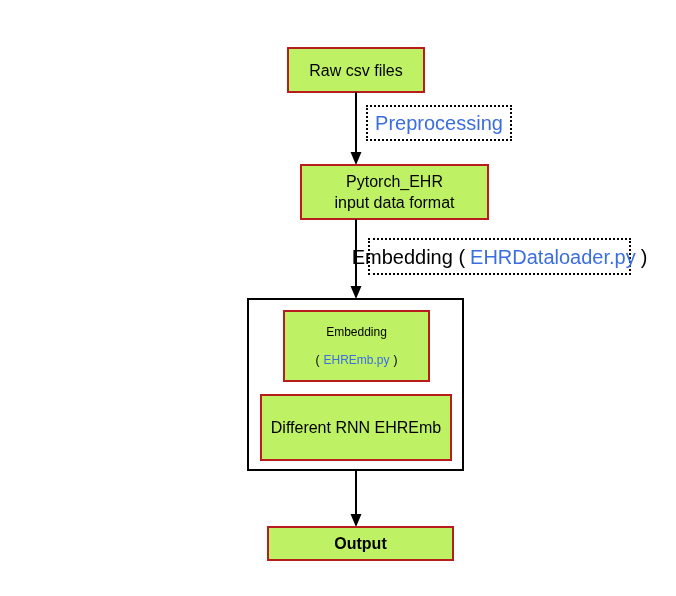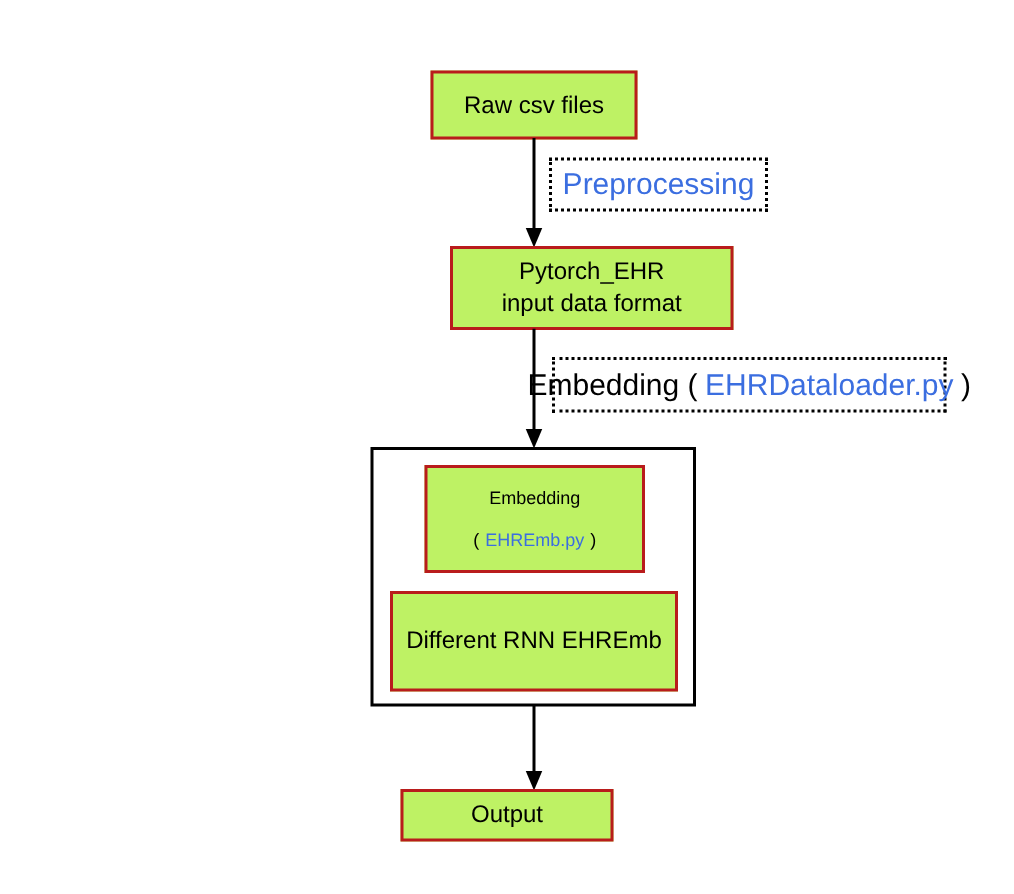--- a/index.html
+++ b/index.html
@@ -67,21 +67,21 @@
   }
   .edge svg { display: block; }
 
   #raw-csv-node    { left: 287px; top: 47px;  width: 138px; height: 46px; }
   #preprocess-tag  { left: 366px; top: 105px; width: 146px; height: 36px; }
   #format-node     { left: 256px; top: 164px; width: 189px; height: 56px; margin-left: 44px; }
   #dataloader-tag  { left: 368px; top: 238px; width: 263px; height: 37px; }
   #model-group     { left: 247px; top: 298px; width: 217px; height: 173px; }
   #embedding-node  { left: 283px; top: 310px; width: 147px; height: 72px; font-size: 12px; }
   #rnn-node        { left: 260px; top: 394px; width: 192px; height: 67px; }
-  #output-node     { left: 267px; top: 526px; width: 142px; height: 35px; }
+  #output-node     { left: 267px; top: 526px; width: 187px; height: 35px; font-weight: bold; }
 
   #edge-1 { left: 346px; top: 92px;  width: 20px; height: 74px; }
   #edge-2 { left: 346px; top: 219px; width: 20px; height: 81px; }
   #edge-3 { left: 346px; top: 470px; width: 20px; height: 58px; }
 
   .embed-line1 { margin-bottom: 7px; }
   .rnn-line1 { margin-bottom: 1px; }
 </style>
 </head>
 <body>

